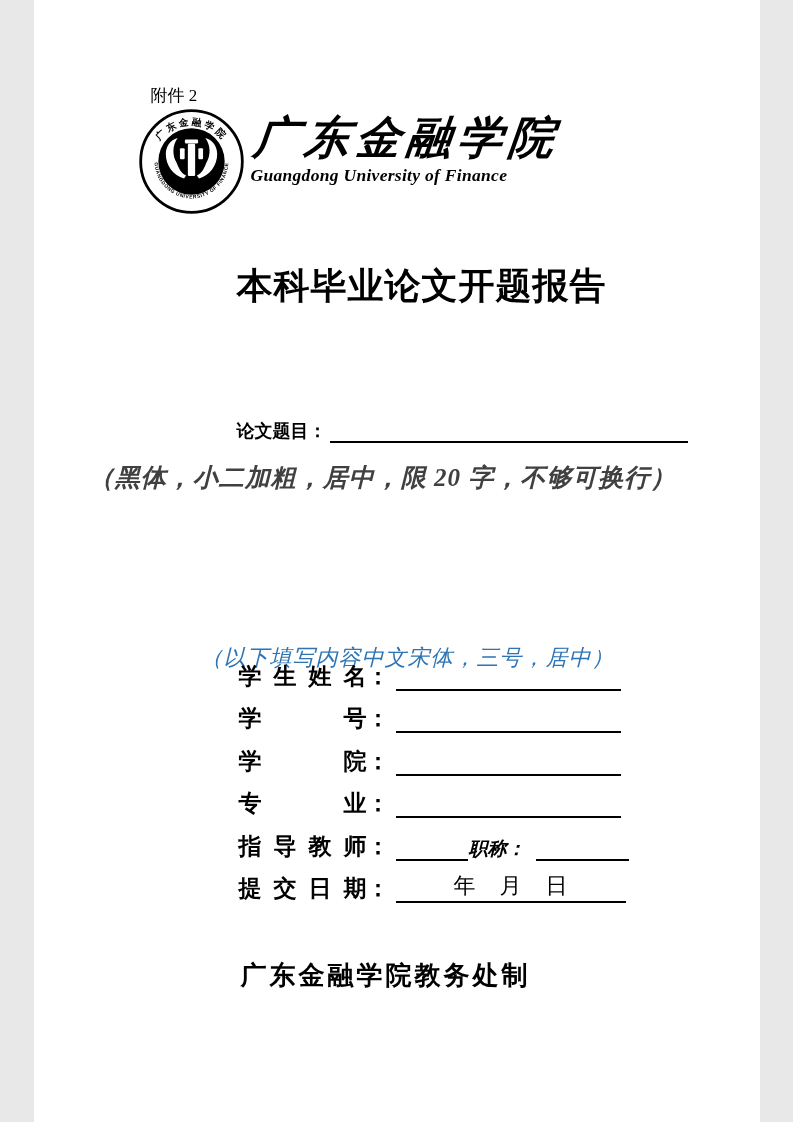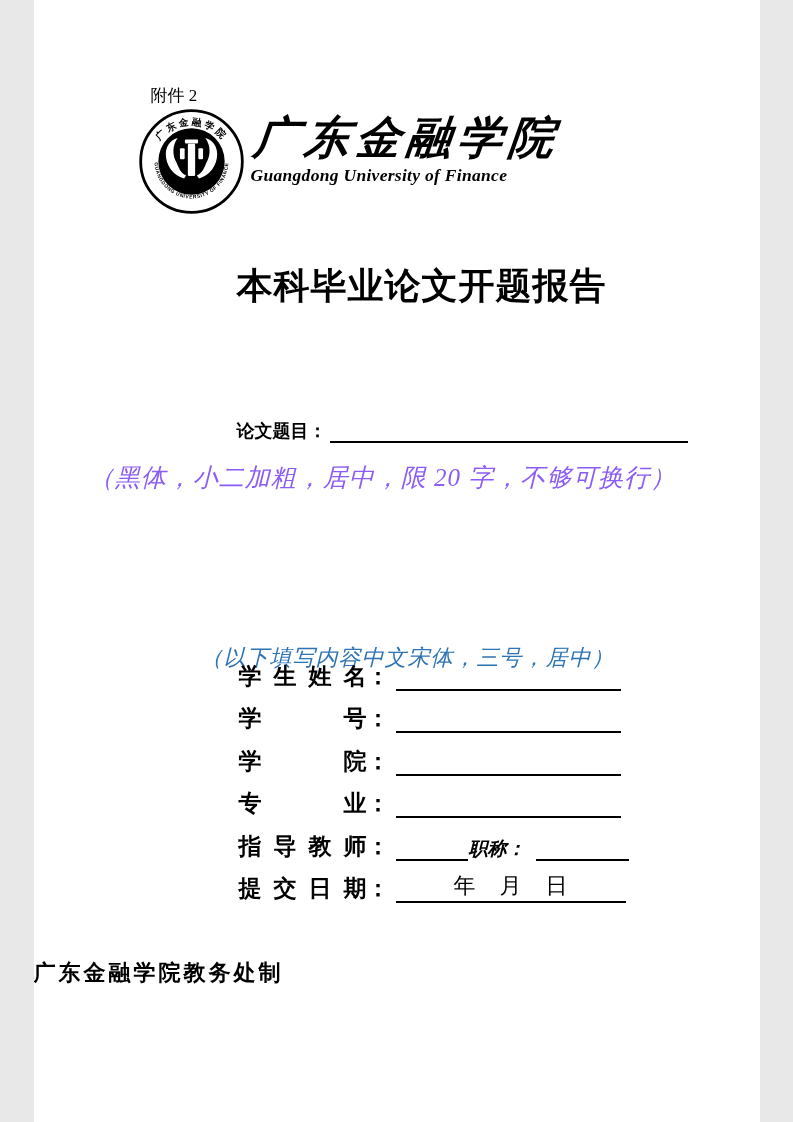--- a/index.html
+++ b/index.html
@@ -161,23 +161,23 @@
     line-height: 1.3;
   }
 
   
   .footer {
     position: absolute;
     left: 0;
     top: 958px;
     width: 100%;
     padding-right: 22px;
-    text-align: left;
-    font-weight: bold;
-    font-size: 22px;
+    text-align: center;
+    font-weight: bold;
+    font-size: 26px;
     letter-spacing: 3px;
     white-space: nowrap;
   }
 </style>
 </head>
 <body>
 
 <div class="page">
 
   <div class="attachment">附件 2</div>
@@ -211,21 +211,21 @@
     </div>
   </div>
 
   <h1 class="main-title">本科毕业论文开题报告</h1>
 
   <div class="thesis-row">
     <span class="thesis-label">论文题目：</span>
     <span class="thesis-blank"></span>
   </div>
 
-  <div class="note note-format" style="color: #8b5cf6;">（黑体，小二加粗，居中，限 20 字，不够可换行）</div>
+  <div class="note note-format" style="color: #404040; font-weight: bold;">（黑体，小二加粗，居中，限 20 字，不够可换行）</div>
 
   <div class="note note-fill" style="color: rgb(46, 116, 181);">（以下填写内容中文宋体，三号，居中）</div>
 
   <div class="form">
 
     <div class="form-row">
       <span class="f-label">学生姓名</span>
         <span class="f-colon">：</span>
       <span class="f-blank f-blank-main"></span>
     </div>

